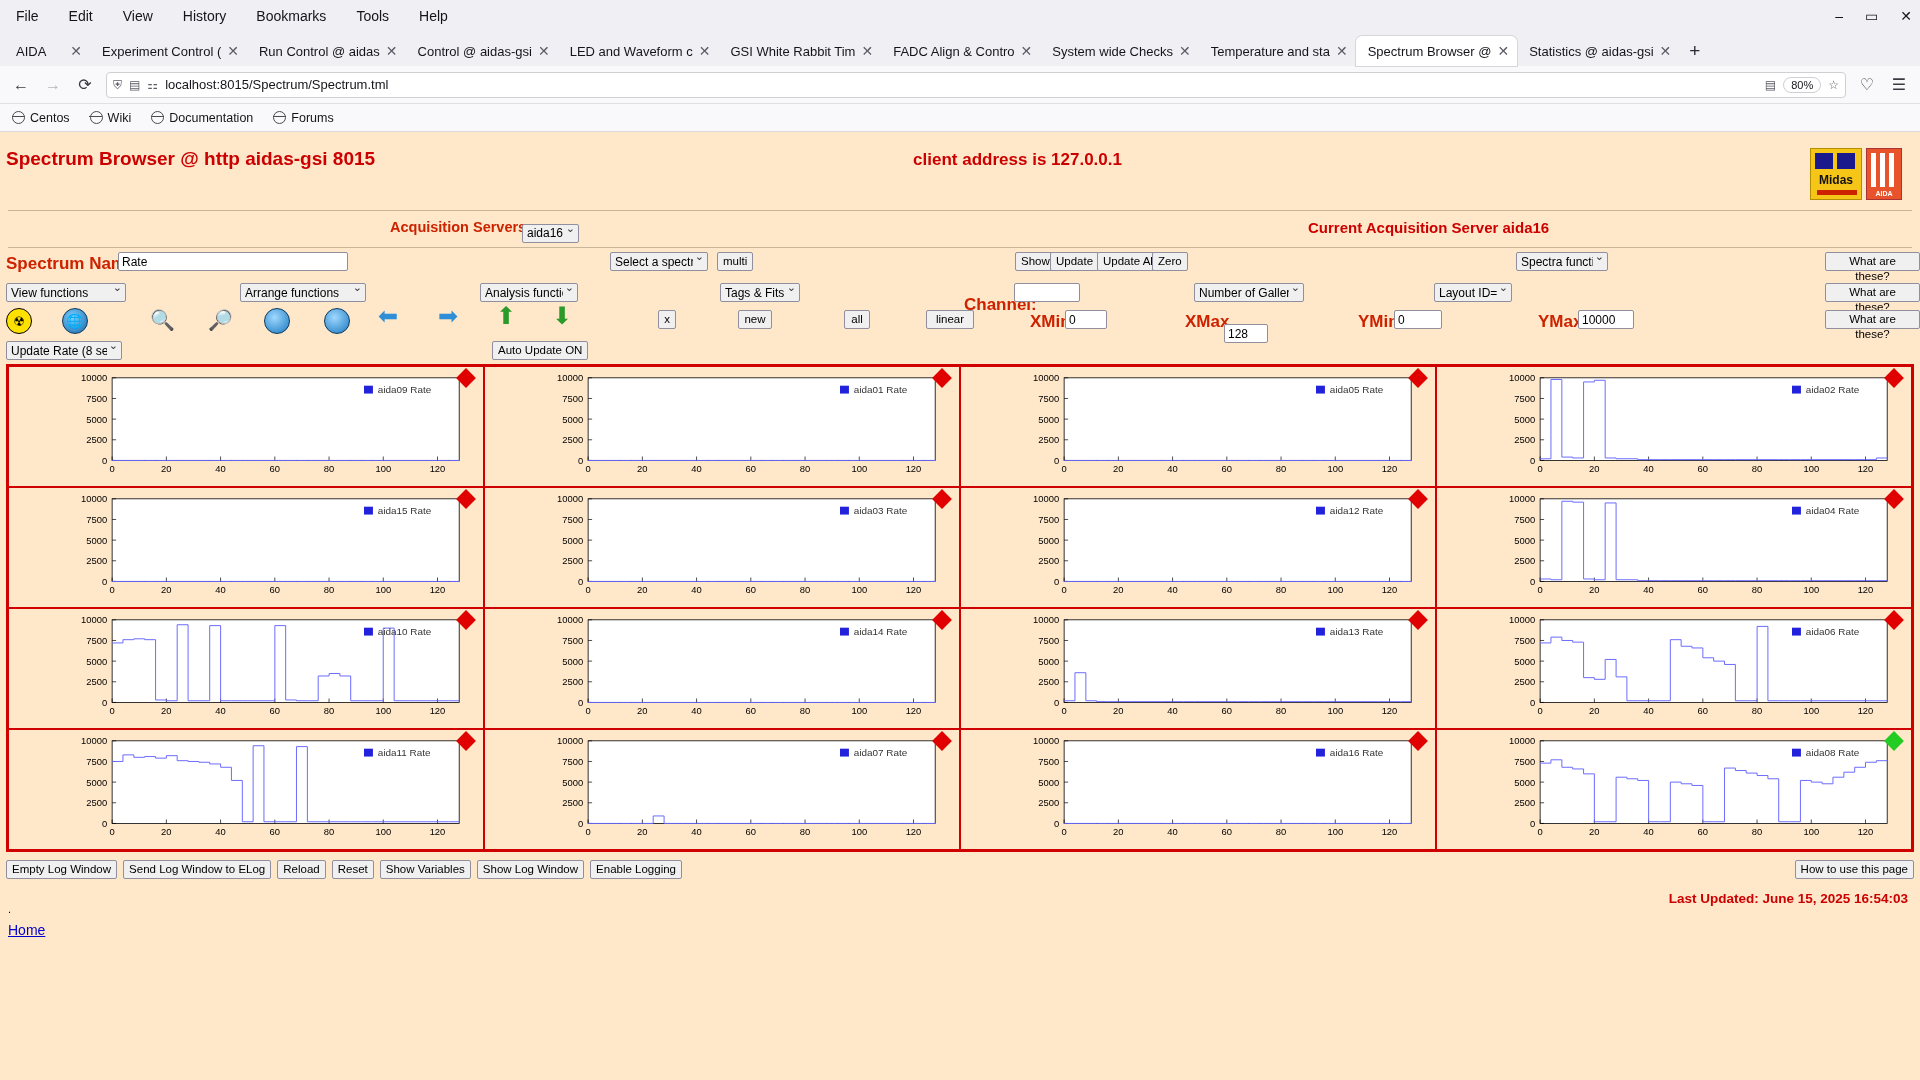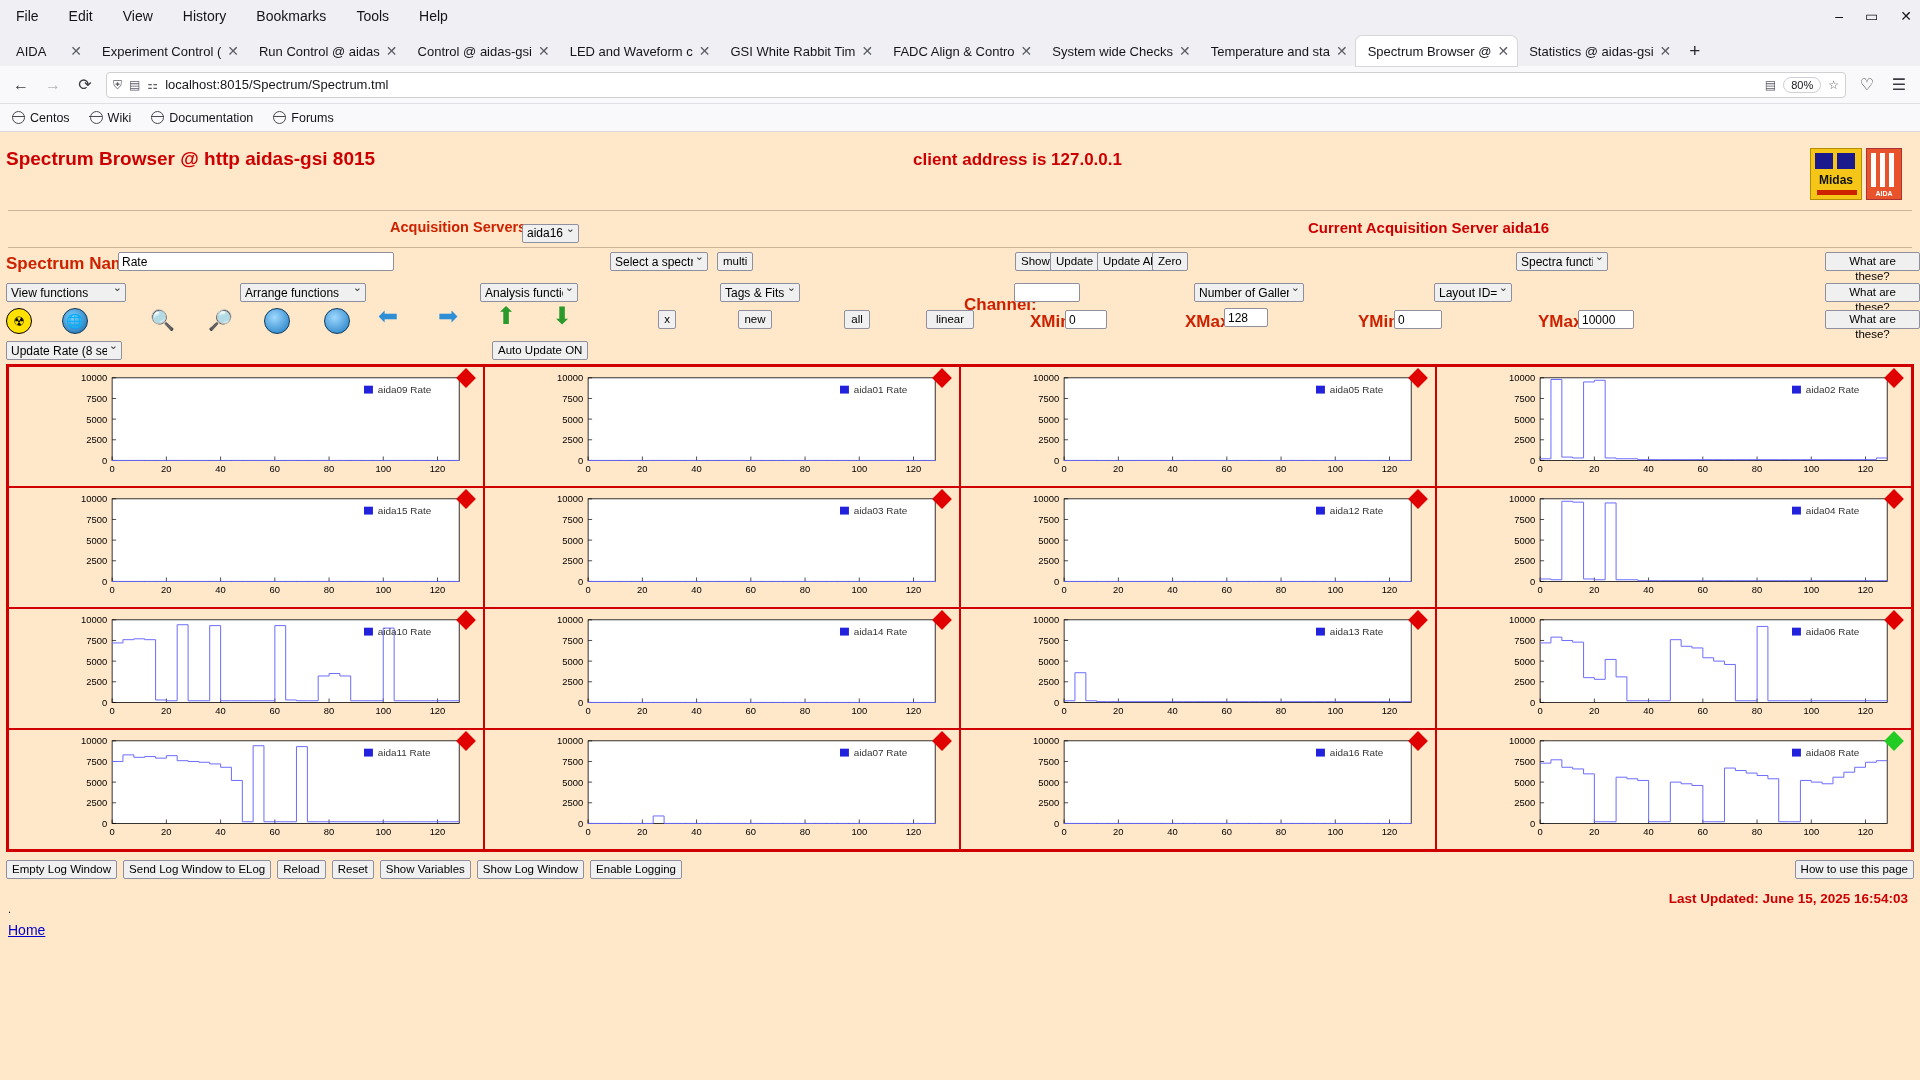--- a/index.html
+++ b/index.html
@@ -267,21 +267,21 @@
       </select>
     </span>
     <span class="current-server">Current Acquisition Server aida16</span>
   </div>
 
   <hr class="sep">
 
   <div class="ctrl-rows">
 
     <span class="abs lbl-red" style="left:6px; top:2px;">Spectrum Name:</span>
-    <input class="abs" type="text" style="left: 118px; top: 0px; width: 276px;" value="Rate">
+    <input class="abs" type="text" style="left: 118px; top: 0px; width: 230px;" value="Rate">
     <span class="abs selwrap" style="left:610px; top:0px;">
       <select style="width:98px;"><option>Select a spectrum</option></select>
     </span>
     <button class="abs" style="left:717px; top:0px;">multi</button>
     <button class="abs" style="left:1015px; top:0px;">Show</button>
     <button class="abs" style="left:1050px; top:0px;">Update</button>
     <button class="abs" style="left:1097px; top:0px;">Update All</button>
     <button class="abs" style="left:1152px; top:0px;">Zero</button>
     <span class="abs selwrap" style="left:1516px; top:0px;">
       <select style="width:92px;"><option>Spectra functions</option></select>
@@ -321,21 +321,21 @@
     <span class="abs arrow up" style="left:496px; top:52px;">⬆</span>
     <span class="abs arrow down" style="left:552px; top:52px;">⬇</span>
     <button class="abs" style="left:658px; top:58px; width:18px;">x</button>
     <button class="abs" style="left:738px; top:58px; width:34px;">new</button>
     <button class="abs" style="left:844px; top:58px; width:26px;">all</button>
     <button class="abs" style="left:926px; top:58px; width:48px;">linear</button>
 
     <span class="abs lbl-red" style="left:1030px; top:60px;">XMin</span>
     <input class="abs" type="text" style="left: 1065px; top: 58px; width: 42px;" value="0">
     <span class="abs lbl-red" style="left:1185px; top:60px;">XMax</span>
-    <input class="abs" type="text" style="left: 1224px; top: 56px; width: 44px;" value="128">
+    <input class="abs" type="text" style="left: 1224px; top: 72px; width: 44px;" value="128">
     <span class="abs lbl-red" style="left:1358px; top:60px;">YMin</span>
     <input class="abs" type="text" style="left: 1394px; top: 58px; width: 48px;" value="0">
     <span class="abs lbl-red" style="left:1538px; top:60px;">YMax</span>
     <input class="abs" type="text" style="left: 1578px; top: 58px; width: 56px;" value="10000">
     <button class="abs" style="left:1825px; top:58px;">What are these?</button>
 
     <span class="abs selwrap" style="left:6px; top:89px;">
       <select style="width:116px;"><option>Update Rate (8 secs)</option></select>
     </span>
     <button class="abs" style="left:492px; top:89px;">Auto Update ON</button>

